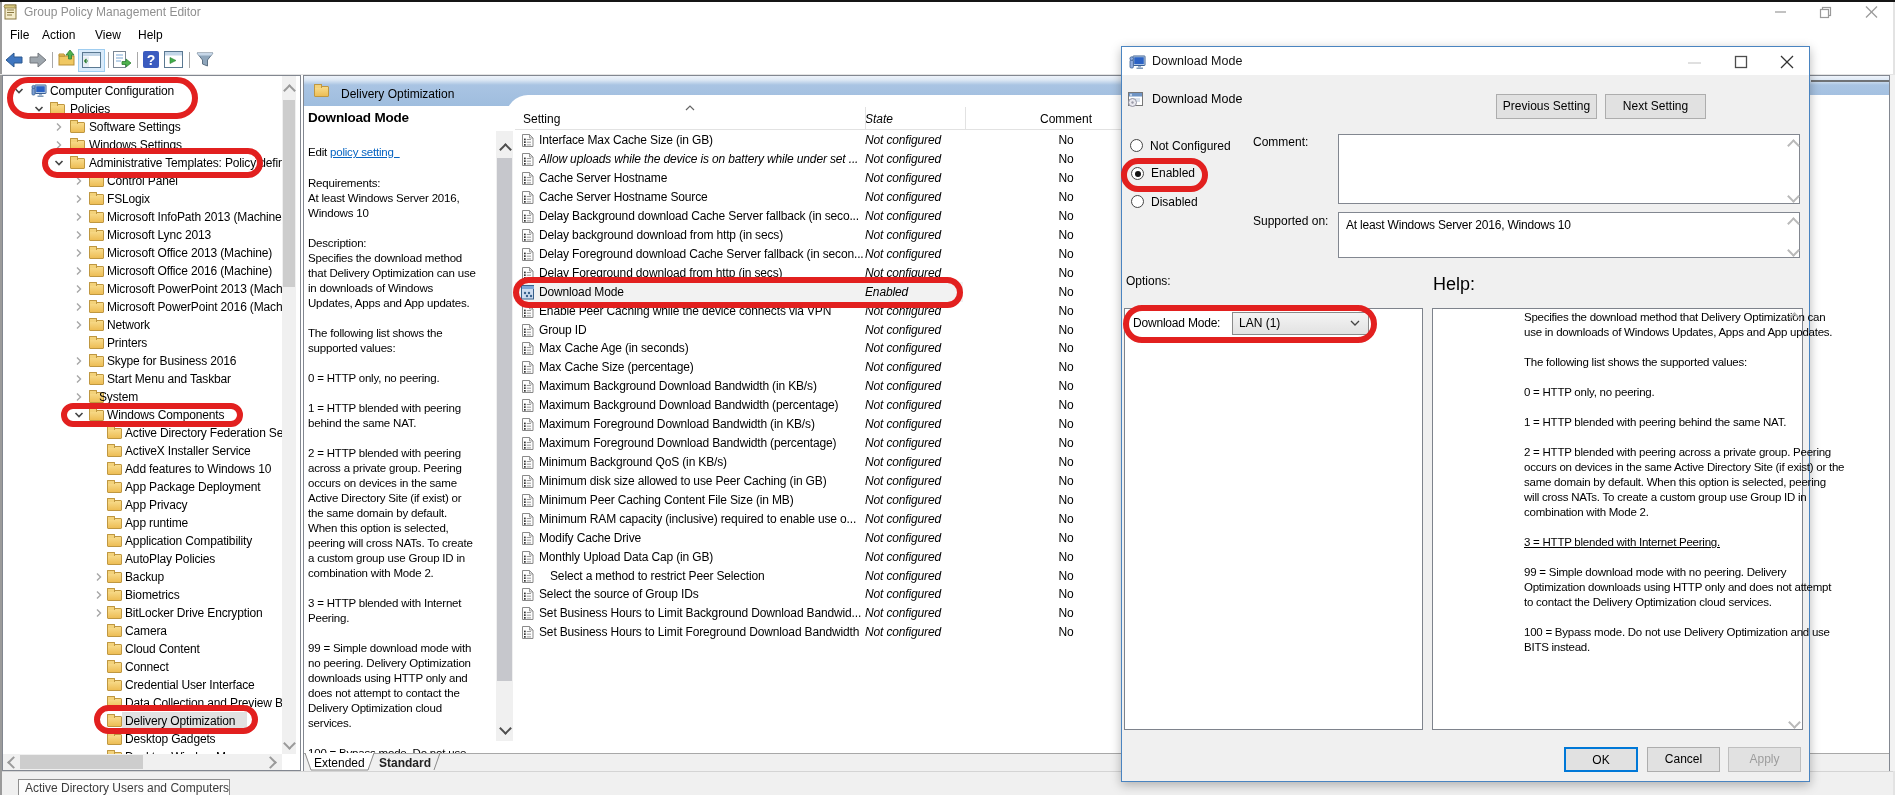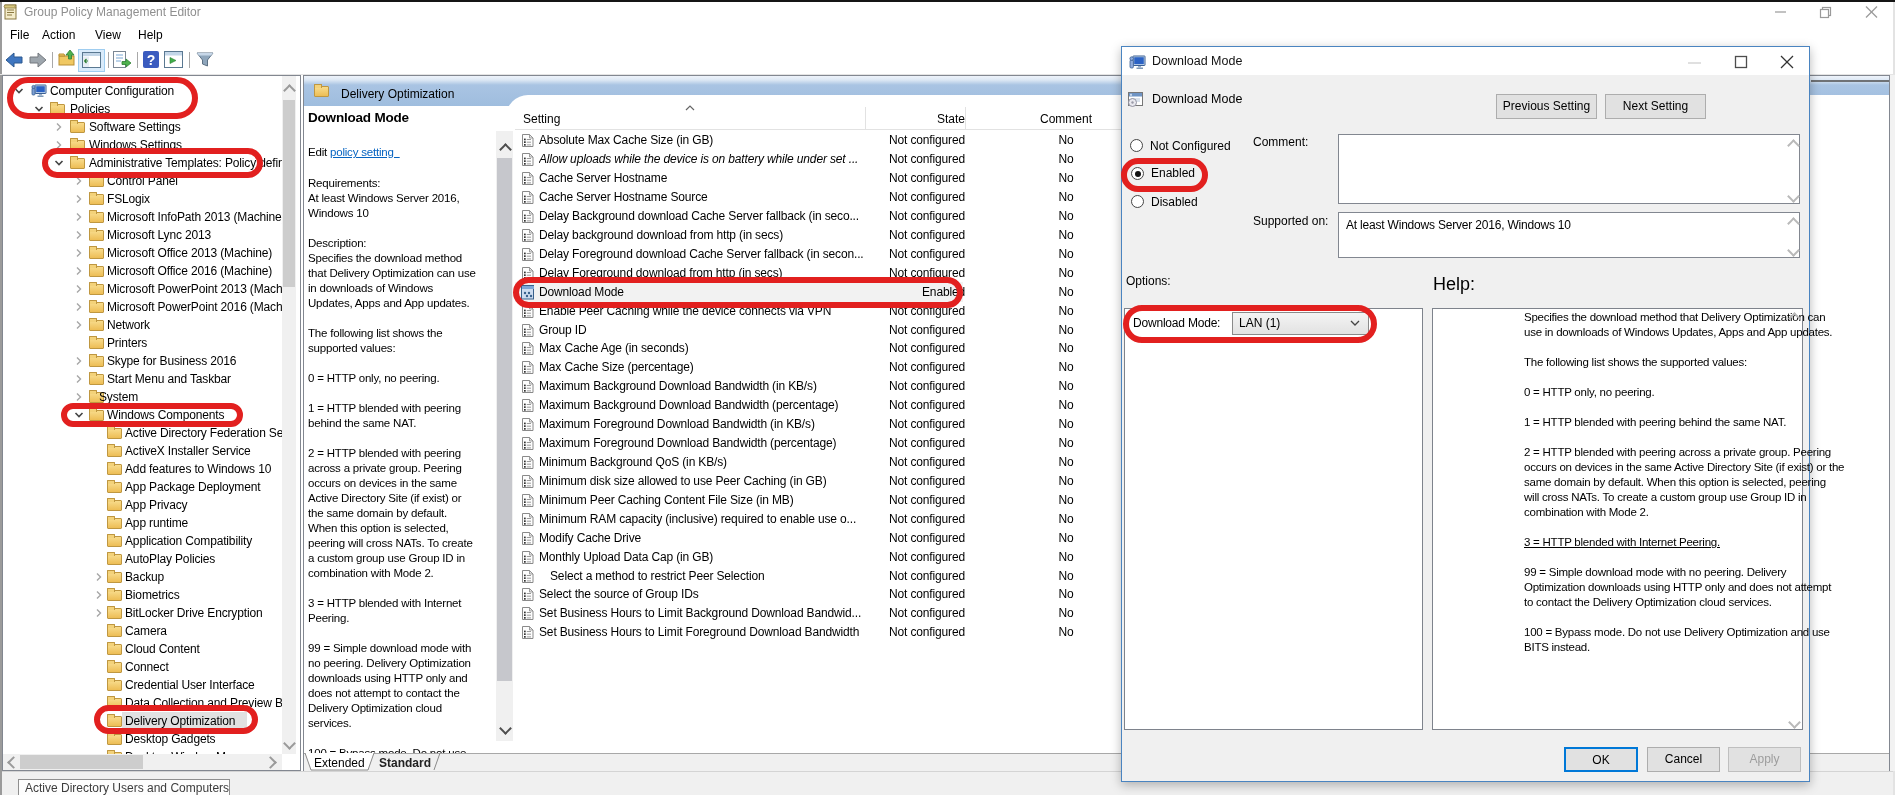--- a/index.html
+++ b/index.html
@@ -10,21 +10,21 @@
 .chev{position:absolute;width:9px;height:9px;border-left:2.2px solid #4e4e4e;border-top:2.2px solid #4e4e4e;}
 .chev.up{transform:rotate(45deg);}
 .chev.down{transform:rotate(225deg);}
 .chev.left{transform:rotate(-45deg);}
 .chev.right{transform:rotate(135deg);}
 .chev.lite{border-color:#9a9a9a;}
 .folder{position:absolute;width:15px;height:11px;background:linear-gradient(#f8dc8c,#edbd55);border:1px solid #bf9740;border-radius:1px;}
 .folder:before{content:"";position:absolute;left:-1px;top:-3px;width:6px;height:3px;background:#f3d27a;border:1px solid #bf9740;border-bottom:none;border-radius:1px 1px 0 0;}
 .trow{position:absolute;height:18px;line-height:18px;white-space:nowrap;font-size:12px;letter-spacing:-0.15px;}
 .lrow{position:absolute;height:19px;line-height:19px;white-space:nowrap;font-size:12px;letter-spacing:-0.15px;overflow:hidden;}
-.st{position:absolute;width:100px;text-align:right;}
+.st{position:absolute;width:100px;text-align:left;font-style:italic;}
 .cm{position:absolute;width:60px;text-align:center;}
 .btn{position:absolute;background:#e1e1e1;border:1px solid #adadad;text-align:center;font-size:12px;font-family:"Liberation Sans",sans-serif;color:#000;}
 p{margin:0;}
 </style></head><body>
 <div id="root">
 
 <div class="abs" style="left:0;top:0;width:1895px;height:2px;background:#151515;"></div>
 <div class="abs" style="left:0;top:2px;width:2px;height:793px;background:#9b9b9b;"></div>
 <div class="abs" style="left:1893px;top:2px;width:2px;height:793px;background:#e3e3e3;"></div>
 <svg class="abs" style="left:3px;top:4px;" width="16" height="16" viewBox="0 0 16 16">
@@ -272,21 +272,21 @@
 <svg class="abs" style="left:521px;top:134.3px;" width="13" height="13" viewBox="0 0 13 13">
 <path d="M1.5 0.5 h7 l3.5 3.5 v8.5 h-10.5 z" fill="#fdfdfd" stroke="#8a8a8a" stroke-width="1"></path>
 <path d="M8.5 0.5 l3.5 3.5 h-3.5 z" fill="#e4e4e4" stroke="#8a8a8a" stroke-width="0.8"></path>
 <rect x="3" y="4.6" width="1.7" height="1.7" fill="#333"></rect>
 <rect x="3" y="7.3" width="1.7" height="1.7" fill="#333"></rect>
 <rect x="3" y="10" width="1.7" height="1.7" fill="#333"></rect>
 <line x1="5.8" y1="5.5" x2="10" y2="5.5" stroke="#999" stroke-width="1"></line>
 <line x1="5.8" y1="8.2" x2="10" y2="8.2" stroke="#999" stroke-width="1"></line>
 <line x1="5.8" y1="10.9" x2="10" y2="10.9" stroke="#999" stroke-width="1"></line>
 </svg>
-<div class="lrow" style="left:539px;top:131.3px;width:324px;">Absolute Max Cache Size (in GB)</div>
+<div class="lrow" style="left:539px;top:131.3px;width:324px;">Interface Max Cache Size (in GB)</div>
 <div class="lrow st" style="left:865px;top:131.3px;">Not configured</div>
 <div class="lrow cm" style="left:1036px;top:131.3px;">No</div>
 <svg class="abs" style="left:521px;top:153.2px;" width="13" height="13" viewBox="0 0 13 13">
 <path d="M1.5 0.5 h7 l3.5 3.5 v8.5 h-10.5 z" fill="#fdfdfd" stroke="#8a8a8a" stroke-width="1"></path>
 <path d="M8.5 0.5 l3.5 3.5 h-3.5 z" fill="#e4e4e4" stroke="#8a8a8a" stroke-width="0.8"></path>
 <rect x="3" y="4.6" width="1.7" height="1.7" fill="#333"></rect>
 <rect x="3" y="7.3" width="1.7" height="1.7" fill="#333"></rect>
 <rect x="3" y="10" width="1.7" height="1.7" fill="#333"></rect>
 <line x1="5.8" y1="5.5" x2="10" y2="5.5" stroke="#999" stroke-width="1"></line>
 <line x1="5.8" y1="8.2" x2="10" y2="8.2" stroke="#999" stroke-width="1"></line>

